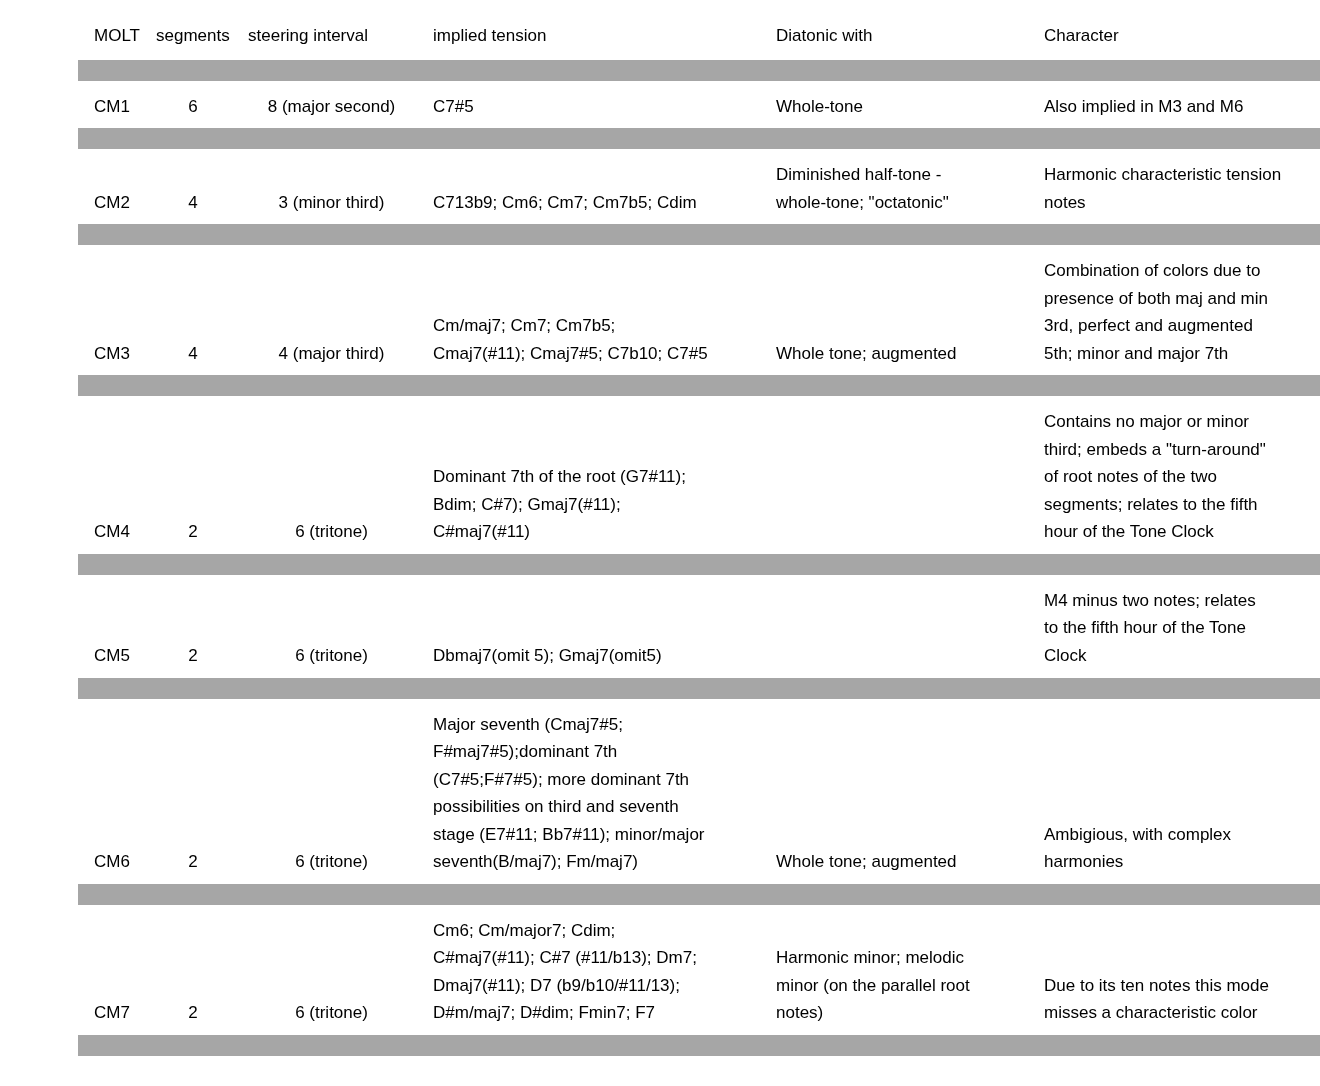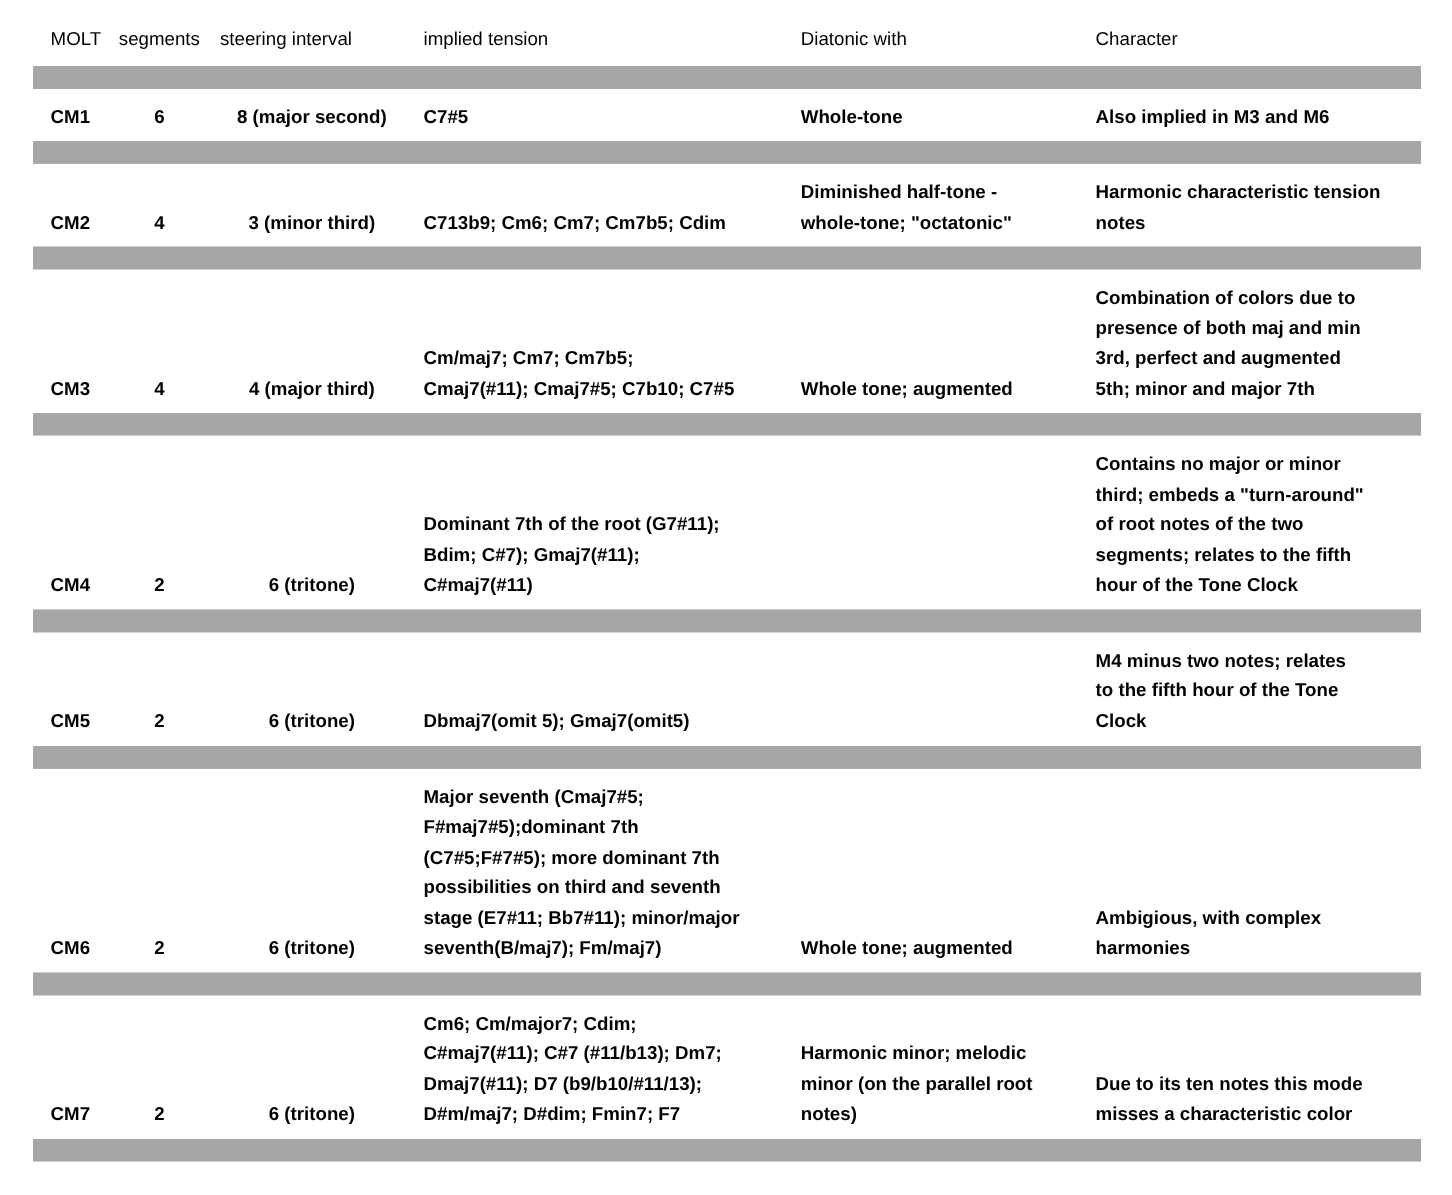--- a/index.html
+++ b/index.html
@@ -8,37 +8,38 @@
     background: #ffffff;
     font-family: "Liberation Sans", sans-serif;
     color: #000000;
   }
   .page {
     width: 1272px;
     min-height: 1086px;
     box-sizing: border-box;
     padding: 22px 28px 30px 30px;
     background: #ffffff;
+    margin-left: 48px;
   }
   table.molt {
     border-collapse: collapse;
     table-layout: fixed;
     width: 1262px;
   }
   col.c-molt      { width: 78px; }
   col.c-segments  { width: 92px; }
   col.c-interval  { width: 185px; }
   col.c-chords    { width: 343px; }
   col.c-scale     { width: 268px; }
   col.c-character { width: 296px; }
 
   td, th {
     font-size: 17px;
     line-height: 1.62;
-    font-weight: 700;
+    font-weight: 400;
     vertical-align: bottom;
     text-align: left;
     padding: 12px 12px 8px 0;
     white-space: pre-line;
     overflow: hidden;
   }
   th {
     padding-top: 0;
     padding-bottom: 10px;
     font-weight: 400;

